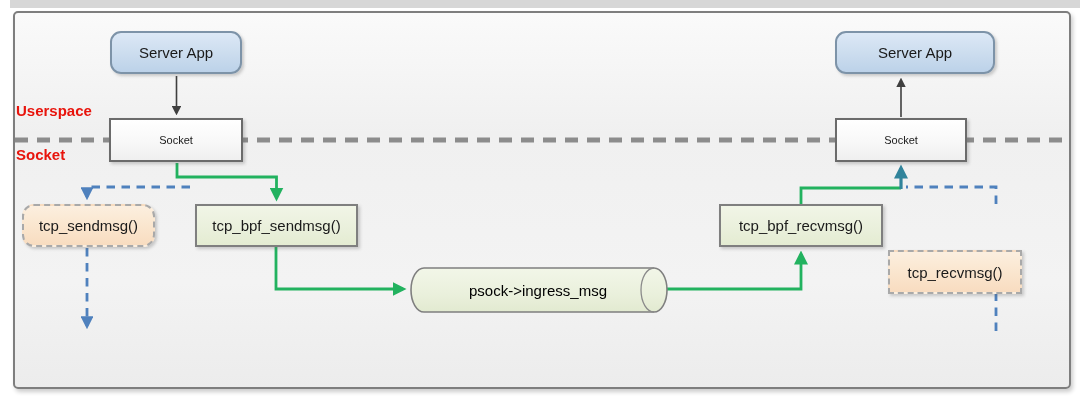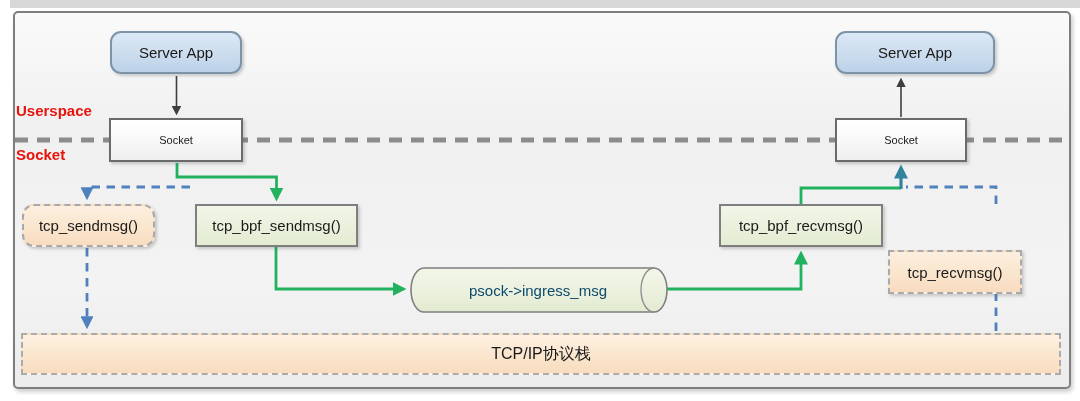--- a/index.html
+++ b/index.html
@@ -45,21 +45,21 @@
   .tcp-bpf-sendmsg{left:195px;top:204px;width:163px;height:43px;}
   .tcp-bpf-recvmsg{left:719px;top:204px;width:164px;height:43px;}
   .tcpip-bar{
     left:21px;top:333px;width:1040px;height:42px;font-size:16px;
     border:2px dashed #ababab;box-shadow:none;
     background:linear-gradient(180deg,#fdf1e2 0%,#fae4cb 60%,#f8dcbf 100%);
   }
   .cyl-label{
     position:absolute;left:424px;top:268px;width:228px;height:44px;
     display:flex;align-items:center;justify-content:center;
-    font-size:15px;color:#0c4a6e;
+    font-size:15px;color:#000000;
   }
   .region-label{position:absolute;font-size:15px;font-weight:bold;}
   .userspace-label{left:16px;top:102px;}
   .kernel-label{left:16px;top:146px;}
 </style>
 </head>
 <body>
 
 <div id="canvas">
   <div class="top-band"></div>
@@ -110,15 +110,14 @@
   <div class="region-label kernel-label" style="color: rgb(232, 20, 12);">Socket</div>
 
   <div class="node app client-app">Server App</div>
   <div class="node app server-app">Server App</div>
   <div class="node socket socket-left">Socket</div>
   <div class="node socket socket-right">Socket</div>
   <div class="node peach tcp-sendmsg">tcp_sendmsg()</div>
   <div class="node greenbox tcp-bpf-recvmsg">tcp_bpf_recvmsg()</div>
   <div class="node greenbox tcp-bpf-sendmsg">tcp_bpf_sendmsg()</div>
   <div class="node peach tcp-recvmsg">tcp_recvmsg()</div>
-  <div class="node tcpip-bar">TCP/IP协议栈</div>
   <div class="cyl-label">psock-&gt;ingress_msg</div>
 </div>
 
 </body></html>

